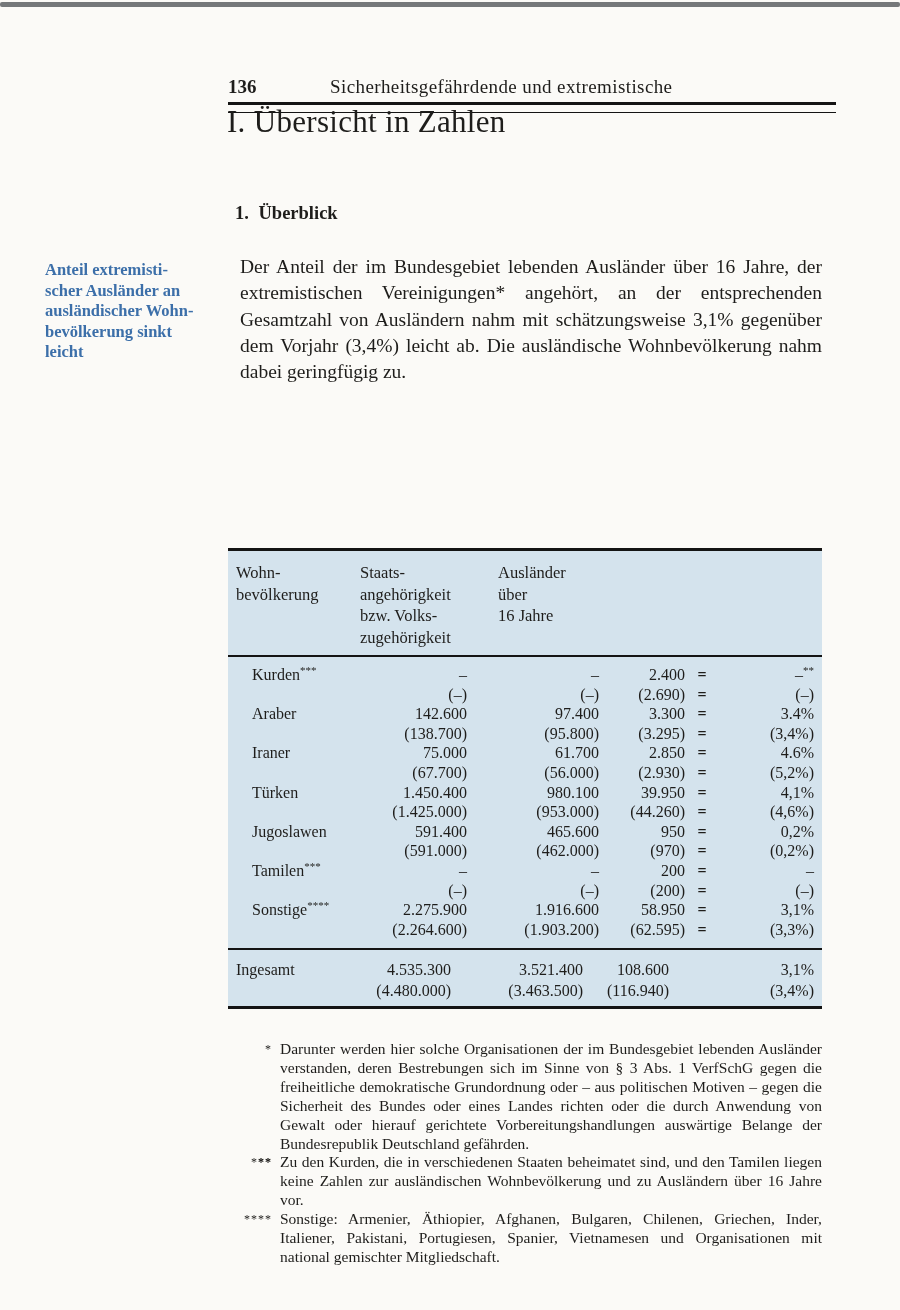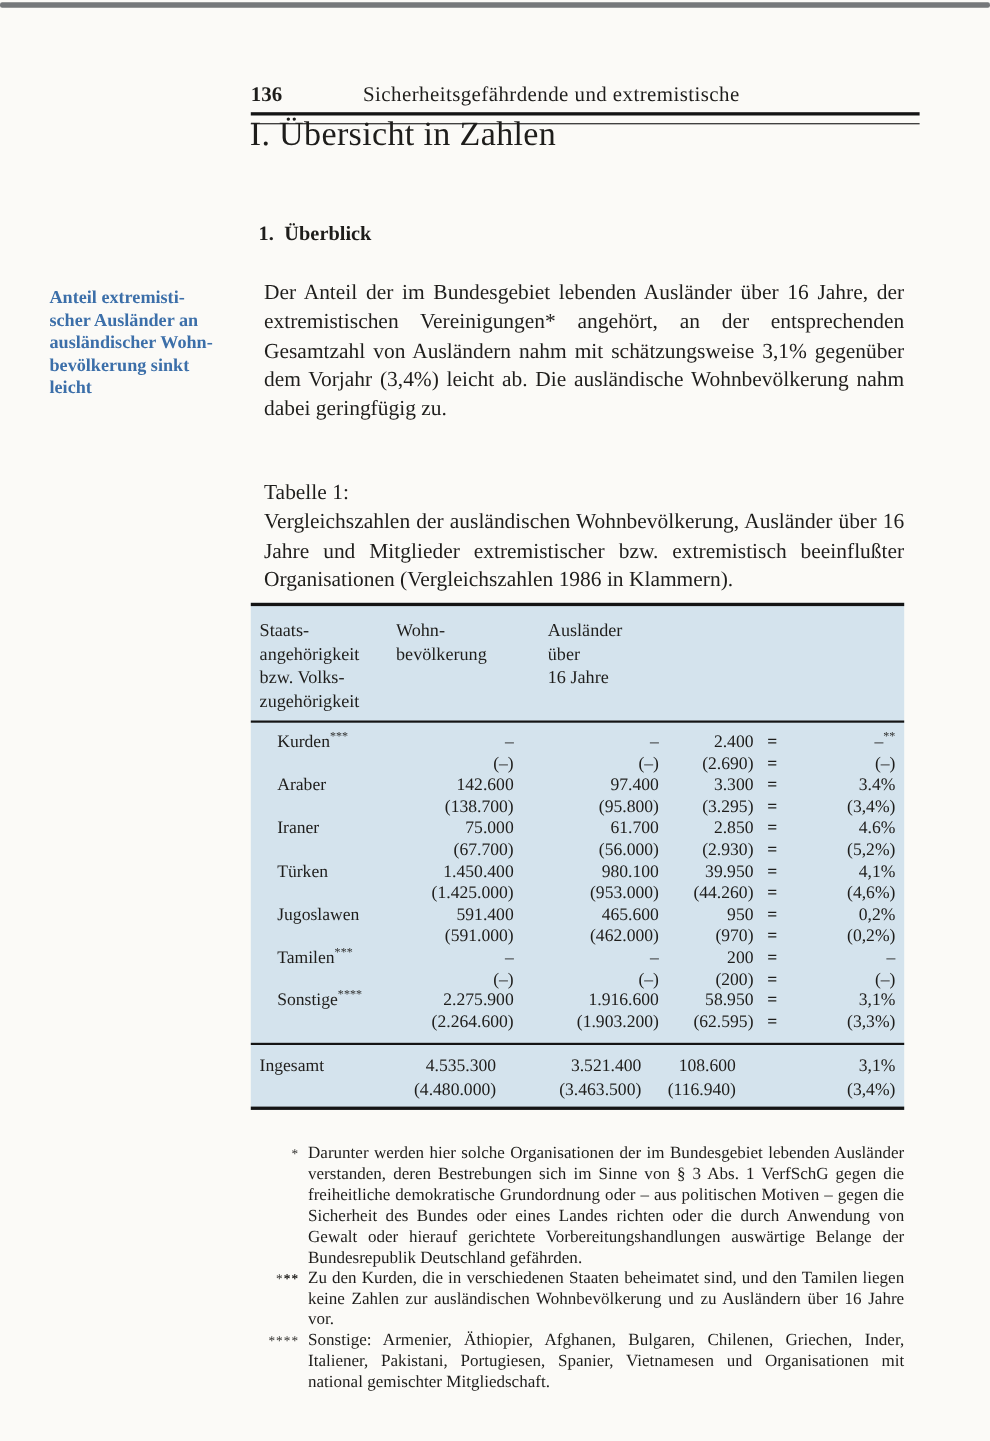--- a/index.html
+++ b/index.html
@@ -70,33 +70,29 @@
   <h2 class="section-heading">1. Überblick</h2>
 
   <aside class="margin-note">Anteil extremisti-
 scher Ausländer an
 ausländischer Wohn-
 bevölkerung sinkt
 leicht</aside>
 
   <p class="lead-paragraph">Der Anteil der im Bundesgebiet lebenden Ausländer über 16 Jahre, der extremistischen Vereinigungen* angehört, an der entsprechenden Gesamtzahl von Ausländern nahm mit schätzungsweise 3,1% gegenüber dem Vorjahr (3,4%) leicht ab. Die ausländische Wohnbevölkerung nahm dabei geringfügig zu.</p>
 
-  <div class="table-caption">
-    <span class="cap-label">Tabelle 1:</span>
-    <span>Vergleichszahlen der ausländischen Wohnbevölkerung, Ausländer über 16 Jahre und Mitglieder extremistischer bzw. extremistisch beeinflußter Organisationen (Vergleichszahlen 1986 in Klammern).</span>
-  </div>
 
   <div class="data-table">
     <div class="thead" id="thead">
+        <span class="hcell">Wohn-
+bevölkerung</span>
         <span class="hcell">Staats-
 angehörigkeit
 bzw. Volks-
 zugehörigkeit</span>
-        <span class="hcell">Wohn-
-bevölkerung</span>
         <span class="hcell">Ausländer
 über
 16 Jahre</span>
       </div>
     <div class="mid-rule"></div>
     <div class="tbody" id="tbody">
         <div class="trow">
           <span class="c label">Kurden<sup>***</sup></span>
           <span class="c num">–</span>
           <span class="c num">–</span>

